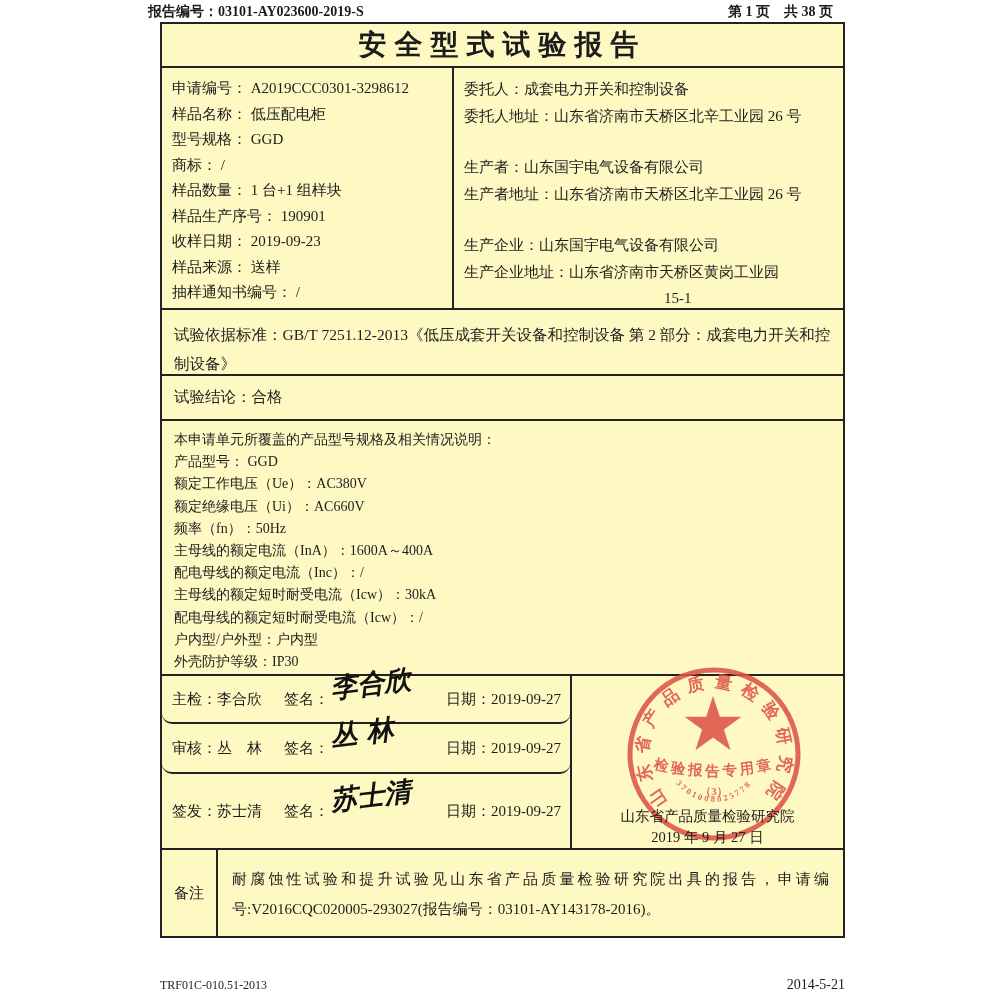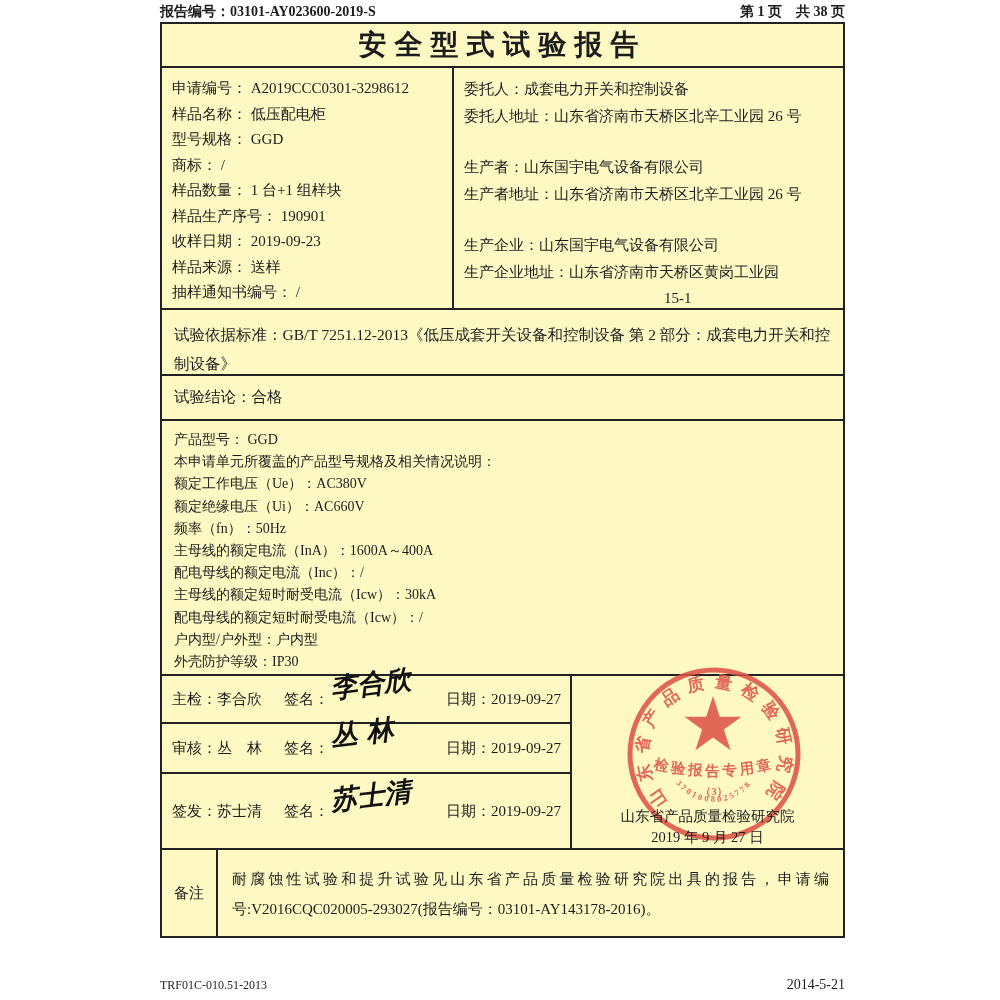--- a/index.html
+++ b/index.html
@@ -1,20 +1,20 @@
 <!DOCTYPE html>
 <html><head>
 <meta charset="utf-8">
 <style>
   * { margin:0; padding:0; box-sizing:border-box; }
   html,body { width:1000px; height:1000px; background:#ffffff; }
   body { font-family:"Liberation Serif","DejaVu Serif",serif; color:#1c1c1c; }
   .page { position:relative; width:1000px; height:1000px; background:#fff; overflow:hidden; }
 
-  .topbar { position:absolute; left:160px; top:3px; width:685px; display:flex;
+  .topbar { position:absolute; left:148px; top:3px; width:685px; display:flex;
             justify-content:space-between; font-weight:bold; font-size:14px; }
 
   .doc-table { position:absolute; left:160px; top:22px; width:685px;
                border:2px solid #222; background:#fef9c3; }
   .row { border-bottom:2px solid #222; position:relative; }
   .row:last-child { border-bottom:none; }
 
   .title-row { height:44px; display:flex; align-items:center; justify-content:center;
                font-size:28px; font-weight:bold; letter-spacing:8px; }
 
@@ -26,21 +26,21 @@
   .info-group:last-child { margin-bottom:0; }
   .addr-cont { padding-left:200px; }
 
   .standards-row { height:66px; padding:10px 12px 0; font-size:15.5px; line-height:29px; }
   .conclusion-row { height:45px; display:flex; align-items:center; padding-left:12px; font-size:15.5px; }
   .specs-row { height:255px; padding:8px 12px 0; font-size:14px; line-height:22.2px; }
 
   .sig-region { height:174px; display:flex; }
   .sig-left { width:410px; border-right:2px solid #222; display:flex; flex-direction:column; }
   .sig-row { display:flex; align-items:center; padding-left:10px; font-size:15px;
-             border-bottom:2px solid #222; position:relative; }
+             border-bottom:2px solid #222; position:relative;border-radius:10px; }
   .sig-row-1 { height:48px; }
   .sig-row-2 { height:50px; }
   .sig-row-3 { flex:1; border-bottom:none;align-items:center; }
   .sig-role { width:112px; }
   .sig-sign { width:162px; position:relative; }
   .handwriting { position:absolute; left:46px; top:-24px; font-size:27px; font-weight:bold;
                  font-style:italic; transform:rotate(-7deg); white-space:nowrap; color:#111;
                  font-family:"DejaVu Serif",serif; }
   .sig-date { flex:1; }
 
@@ -101,22 +101,22 @@
           <div class="addr-cont">15-1</div>
         </div>
       </div>
     </div>
 
     <div class="row standards-row">试验依据标准：GB/T 7251.12-2013《低压成套开关设备和控制设备 第 2 部分：成套电力开关和控制设备》</div>
 
     <div class="row conclusion-row">试验结论：合格</div>
 
     <div class="row specs-row">
+      <div>本申请单元所覆盖的产品型号规格及相关情况说明：</div>
       <div>产品型号：  GGD</div>
-      <div>本申请单元所覆盖的产品型号规格及相关情况说明：</div>
       <div>额定工作电压（Ue）：AC380V</div>
       <div>额定绝缘电压（Ui）：AC660V</div>
       <div>频率（fn）：50Hz</div>
       <div>主母线的额定电流（InA）：1600A～400A</div>
       <div>配电母线的额定电流（Inc）：/</div>
       <div>主母线的额定短时耐受电流（Icw）：30kA</div>
       <div>配电母线的额定短时耐受电流（Icw）：/</div>
       <div>户内型/户外型：户内型</div>
       <div>外壳防护等级：IP30</div>
     </div>

